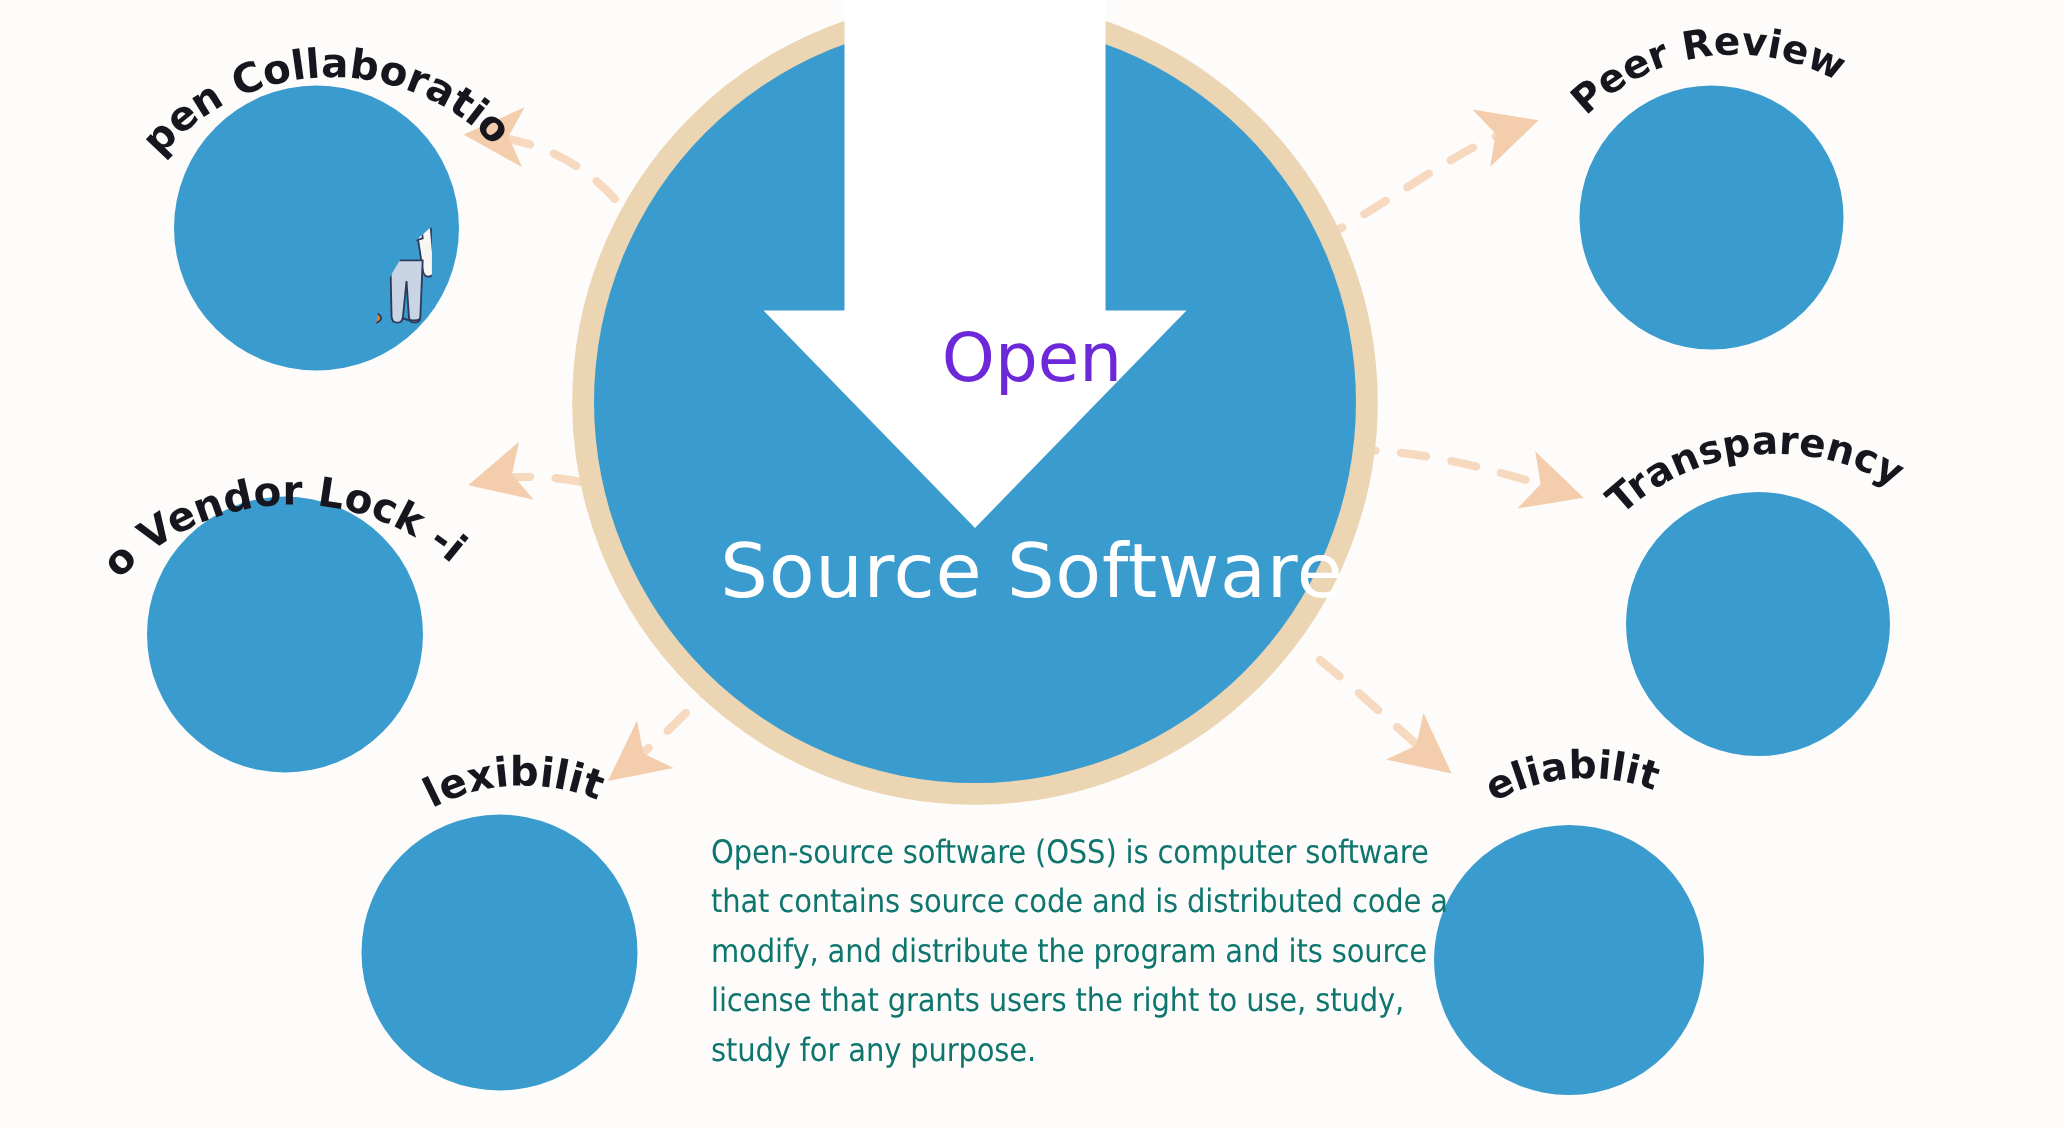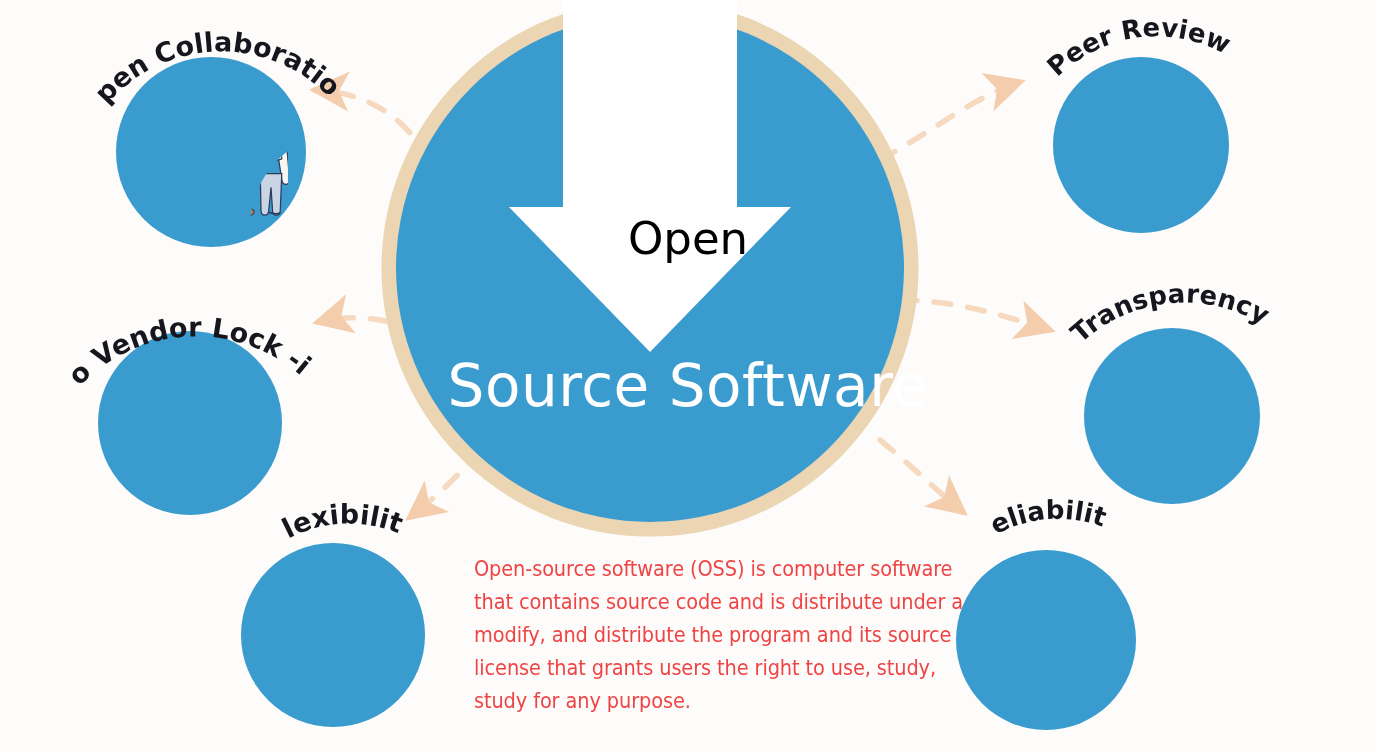--- a/index.html
+++ b/index.html
@@ -19,21 +19,21 @@
     white-space:nowrap;
     pointer-events:none;
   }
   .arc-text{font-family:"DejaVu Sans", sans-serif;font-weight:700;fill:#16161e;}
   .body-copy{
     position:absolute;
     left:474px;top:552px;width:432px;
     font-family:"DejaVu Sans Condensed","DejaVu Sans", sans-serif;
     font-size:21.5px;
     line-height:33px;
-    color:#ef4444;
+    color:#0f766e;
     letter-spacing:-0.1px;
   }
   .body-copy div{white-space:nowrap;}
 </style>
 </head>
 <body>
 
 <div id="stage">
 
   <svg id="scene" width="1376" height="752" viewBox="0 0 1376 752">
@@ -362,25 +362,25 @@
     <g id="arc-labels">
         <text class="arc-text" font-size="27"><textPath href="#arcp-open-collaboration" startOffset="50%" text-anchor="middle" xlink:href="#arcp-open-collaboration">Open Collaboration</textPath></text>
         <text class="arc-text" font-size="26"><textPath href="#arcp-peer-review" startOffset="50%" text-anchor="middle" xlink:href="#arcp-peer-review">Peer Review</textPath></text>
         <text class="arc-text" font-size="27"><textPath href="#arcp-no-vendor-lock-in" startOffset="50%" text-anchor="middle" xlink:href="#arcp-no-vendor-lock-in">No Vendor Lock -in</textPath></text>
         <text class="arc-text" font-size="26"><textPath href="#arcp-transparency" startOffset="50%" text-anchor="middle" xlink:href="#arcp-transparency">Transparency</textPath></text>
         <text class="arc-text" font-size="27"><textPath href="#arcp-flexibility" startOffset="50%" text-anchor="middle" xlink:href="#arcp-flexibility">Flexibility</textPath></text>
         <text class="arc-text" font-size="26"><textPath href="#arcp-reliability" startOffset="50%" text-anchor="middle" xlink:href="#arcp-reliability">Reliability</textPath></text>
       </g>
   </svg>
 
-  <div class="lbl" id="arrow-word" style="left:0;top:212px;width:1376px;text-align:center;font-size:45px;color:#000000;font-weight:400;font-family:'DejaVu Sans',sans-serif;">Open</div>
-
-  <div class="lbl" id="center-title" style="left:0;top:352px;width:1376px;text-align:center;font-size:58px;color:#FFFFFF;font-weight:400;letter-spacing:0.5px;font-family:'DejaVu Sans',sans-serif;">Source Software</div>
+  <div class="lbl" id="arrow-word" style="left:0;top:212px;width:1376px;text-align:center;font-size:45px;color:#6d28d9;font-weight:400;font-family:'DejaVu Sans',sans-serif;">Open</div>
+
+  <div class="lbl" id="center-title" style="left:0;top:352px;width:1376px;text-align:center;font-size:50px;color:#FFFFFF;font-weight:400;letter-spacing:0.5px;font-family:'DejaVu Sans',sans-serif;">Source Software</div>
 
   <div class="body-copy" id="body-copy">
       <div>Open-source software (OSS) is computer software</div>
-      <div>that contains source code and is distribute under a</div>
+      <div>that contains source code and is distributed code a</div>
       <div>modify, and distribute the program and its source</div>
       <div>license that grants users the right to use, study,</div>
       <div>study for any purpose.</div>
     </div>
 
 </div>
 
 </body></html>

